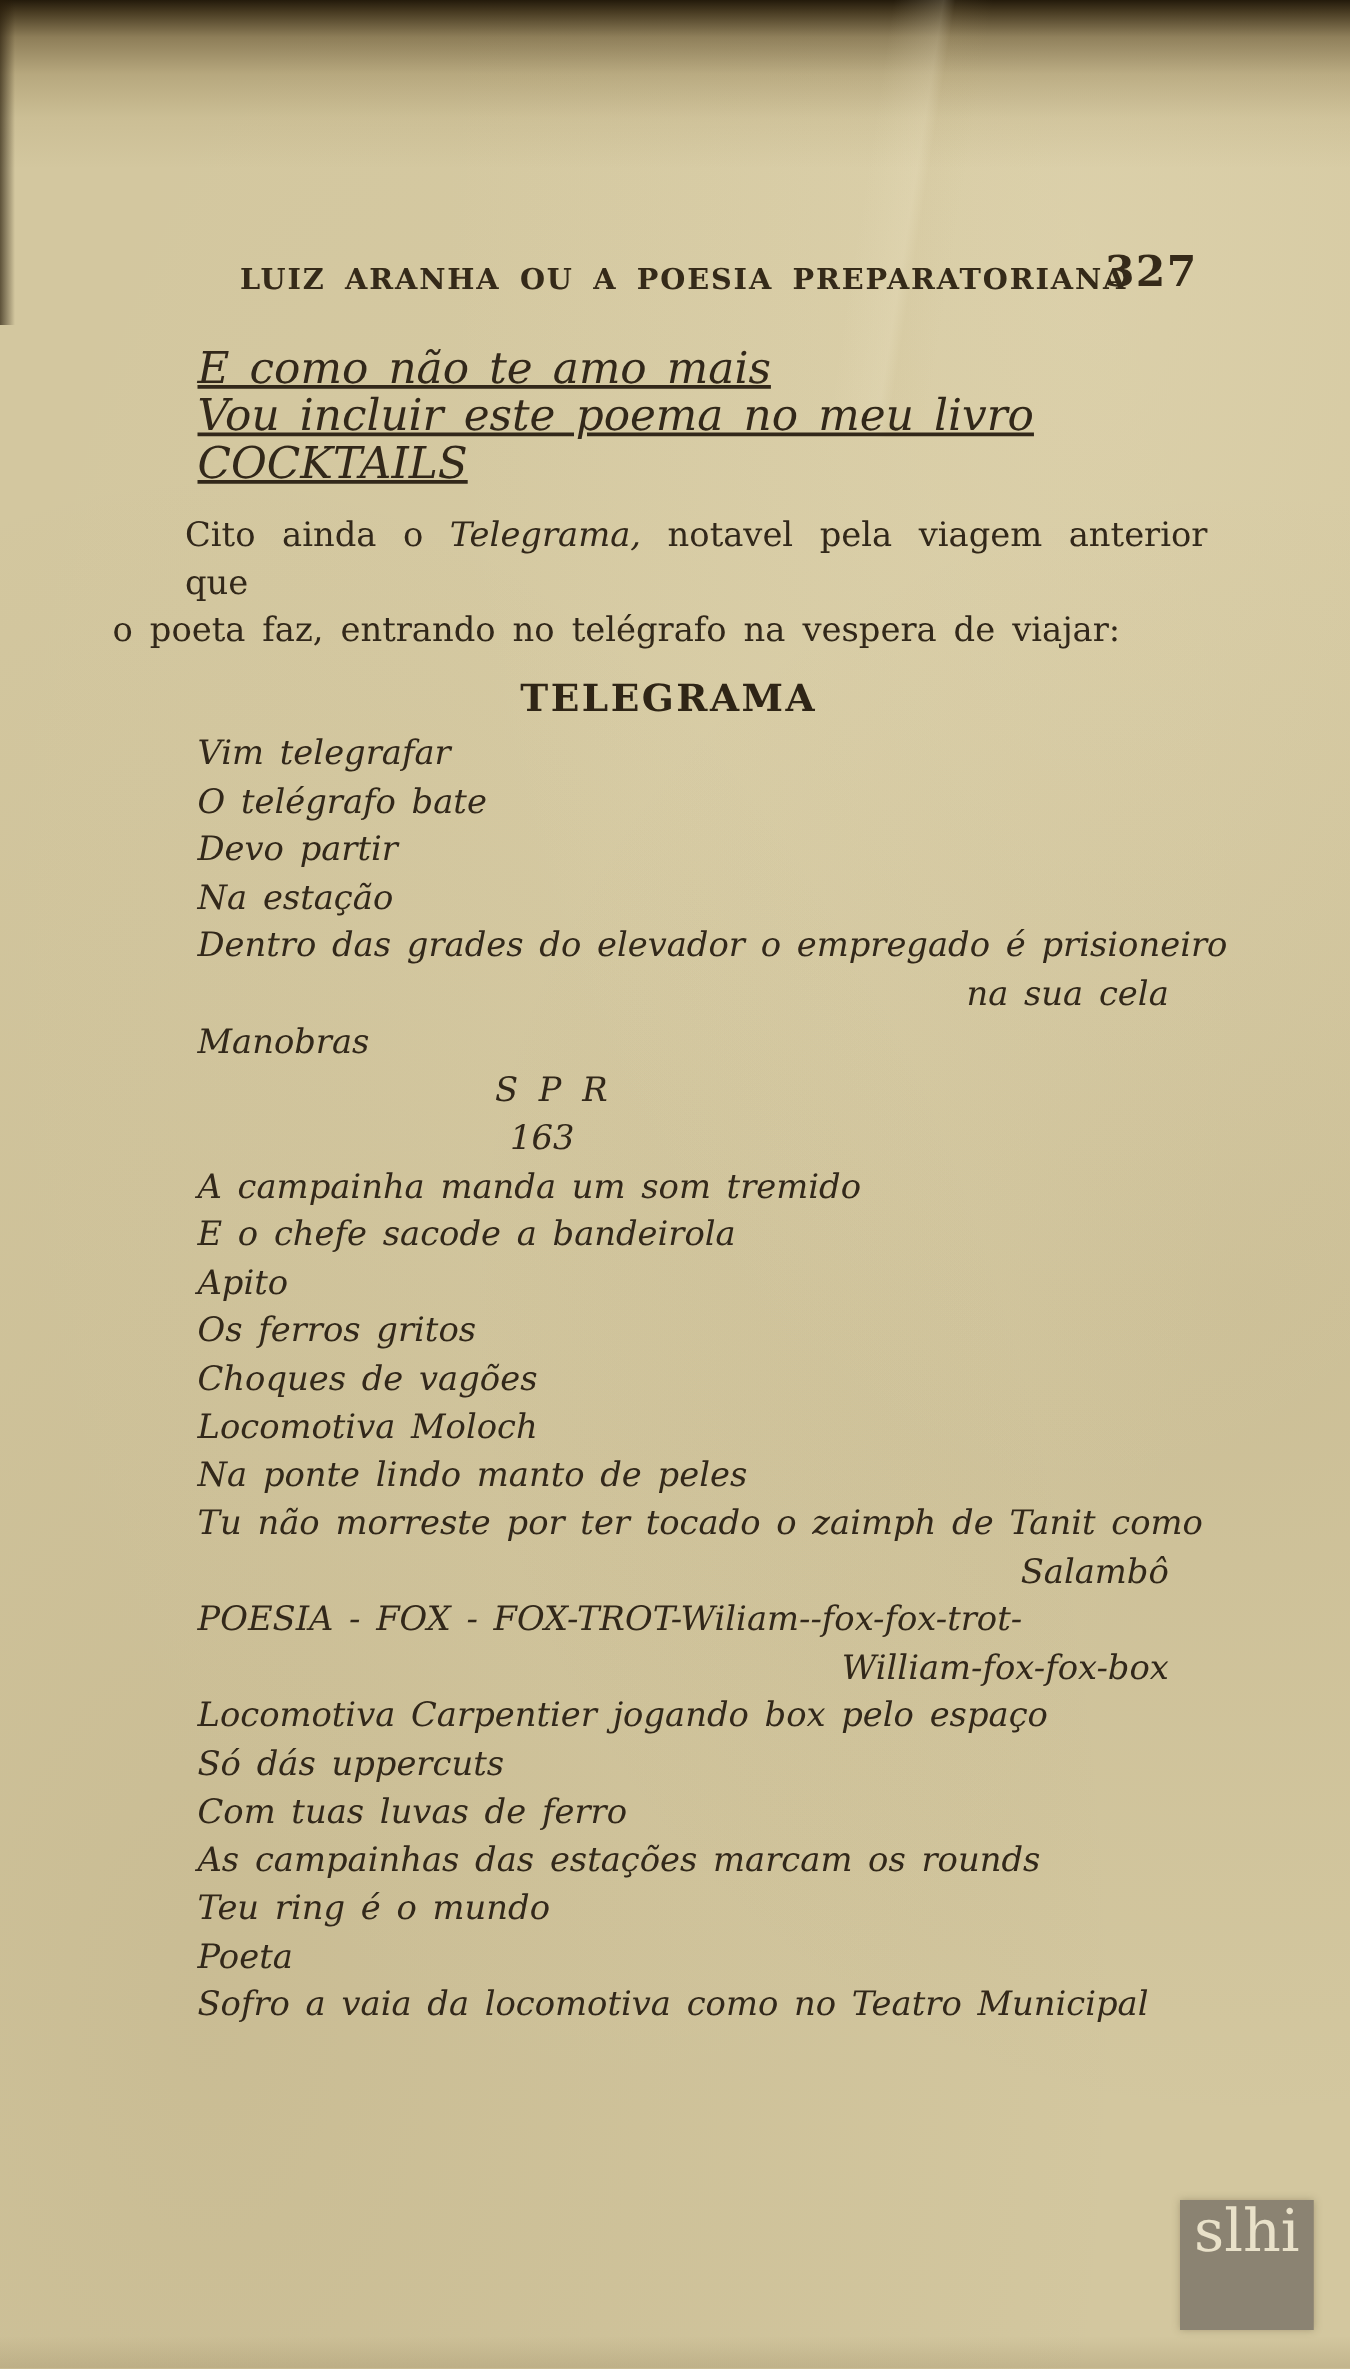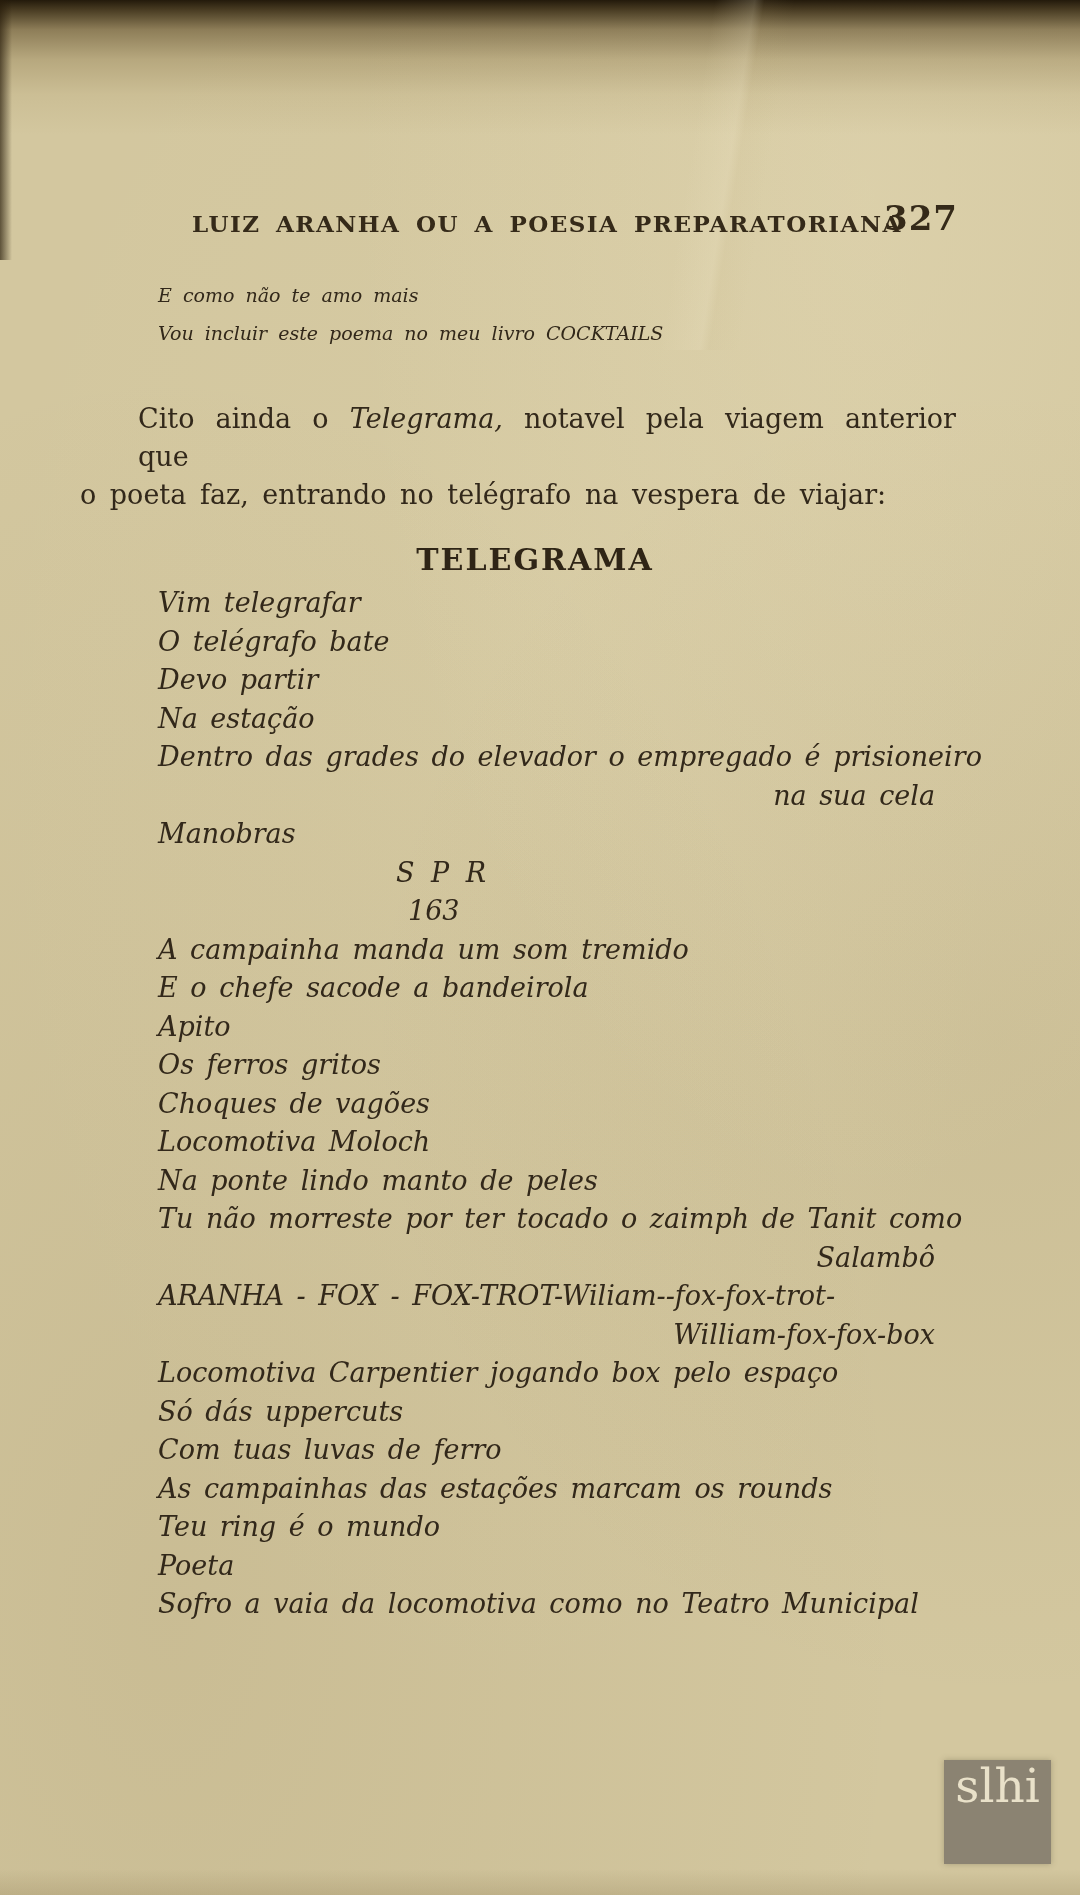--- a/index.html
+++ b/index.html
@@ -50,25 +50,25 @@
     font-size:23px;font-weight:700;letter-spacing:1.5px;word-spacing:6px;
     color:#352a19;
   }
   .running-page{
     position:absolute;left:884px;top:198px;
     font-size:34px;font-weight:600;color:#352a19;letter-spacing:1px;
   }
 
   .epigraph{
     position:absolute;left:158px;top:276px;width:800px;
-    font-style:italic;font-size:19px;line-height:38px;word-spacing:5px;
+    font-style:italic;font-size:35px;line-height:38px;word-spacing:5px;text-decoration:underline;
   }
   .intro{
     position:absolute;left:78px;top:398px;width:876px;
-    font-size:27px;line-height:38px;margin:2px;
+    font-size:27px;line-height:38px;margin:12px;
   }
   .intro-line1{
     margin-left:58px;text-align:justify;text-align-last:justify;word-spacing:4px;
   }
   .intro-line2{word-spacing:5px;}
   .italic{font-style:italic;}
 
   .poem-title{
     position:absolute;left:0;top:542px;width:1070px;margin:0;
     text-align:center;font-size:30px;font-weight:700;letter-spacing:2px;
@@ -136,21 +136,21 @@
       <div class="poem-line num">163</div>
       <div class="poem-line">A campainha manda um som tremido</div>
       <div class="poem-line">E o chefe sacode a bandeirola</div>
       <div class="poem-line">Apito</div>
       <div class="poem-line">Os ferros gritos</div>
       <div class="poem-line">Choques de vagões</div>
       <div class="poem-line">Locomotiva Moloch</div>
       <div class="poem-line">Na ponte lindo manto de peles</div>
       <div class="poem-line">Tu não morreste por ter tocado o zaimph de Tanit como</div>
       <div class="poem-line right">Salambô</div>
-      <div class="poem-line">ARANHA - FOX - FOX-TROT-Wiliam--fox-fox-trot-</div>
+      <div class="poem-line">POESIA - FOX - FOX-TROT-Wiliam--fox-fox-trot-</div>
       <div class="poem-line right">William-fox-fox-box</div>
       <div class="poem-line">Locomotiva Carpentier jogando box pelo espaço</div>
       <div class="poem-line">Só dás uppercuts</div>
       <div class="poem-line">Com tuas luvas de ferro</div>
       <div class="poem-line">As campainhas das estações marcam os rounds</div>
       <div class="poem-line">Teu ring é o mundo</div>
       <div class="poem-line">Poeta</div>
       <div class="poem-line">Sofro a vaia da locomotiva como no Teatro Municipal</div>
     </div>
 

